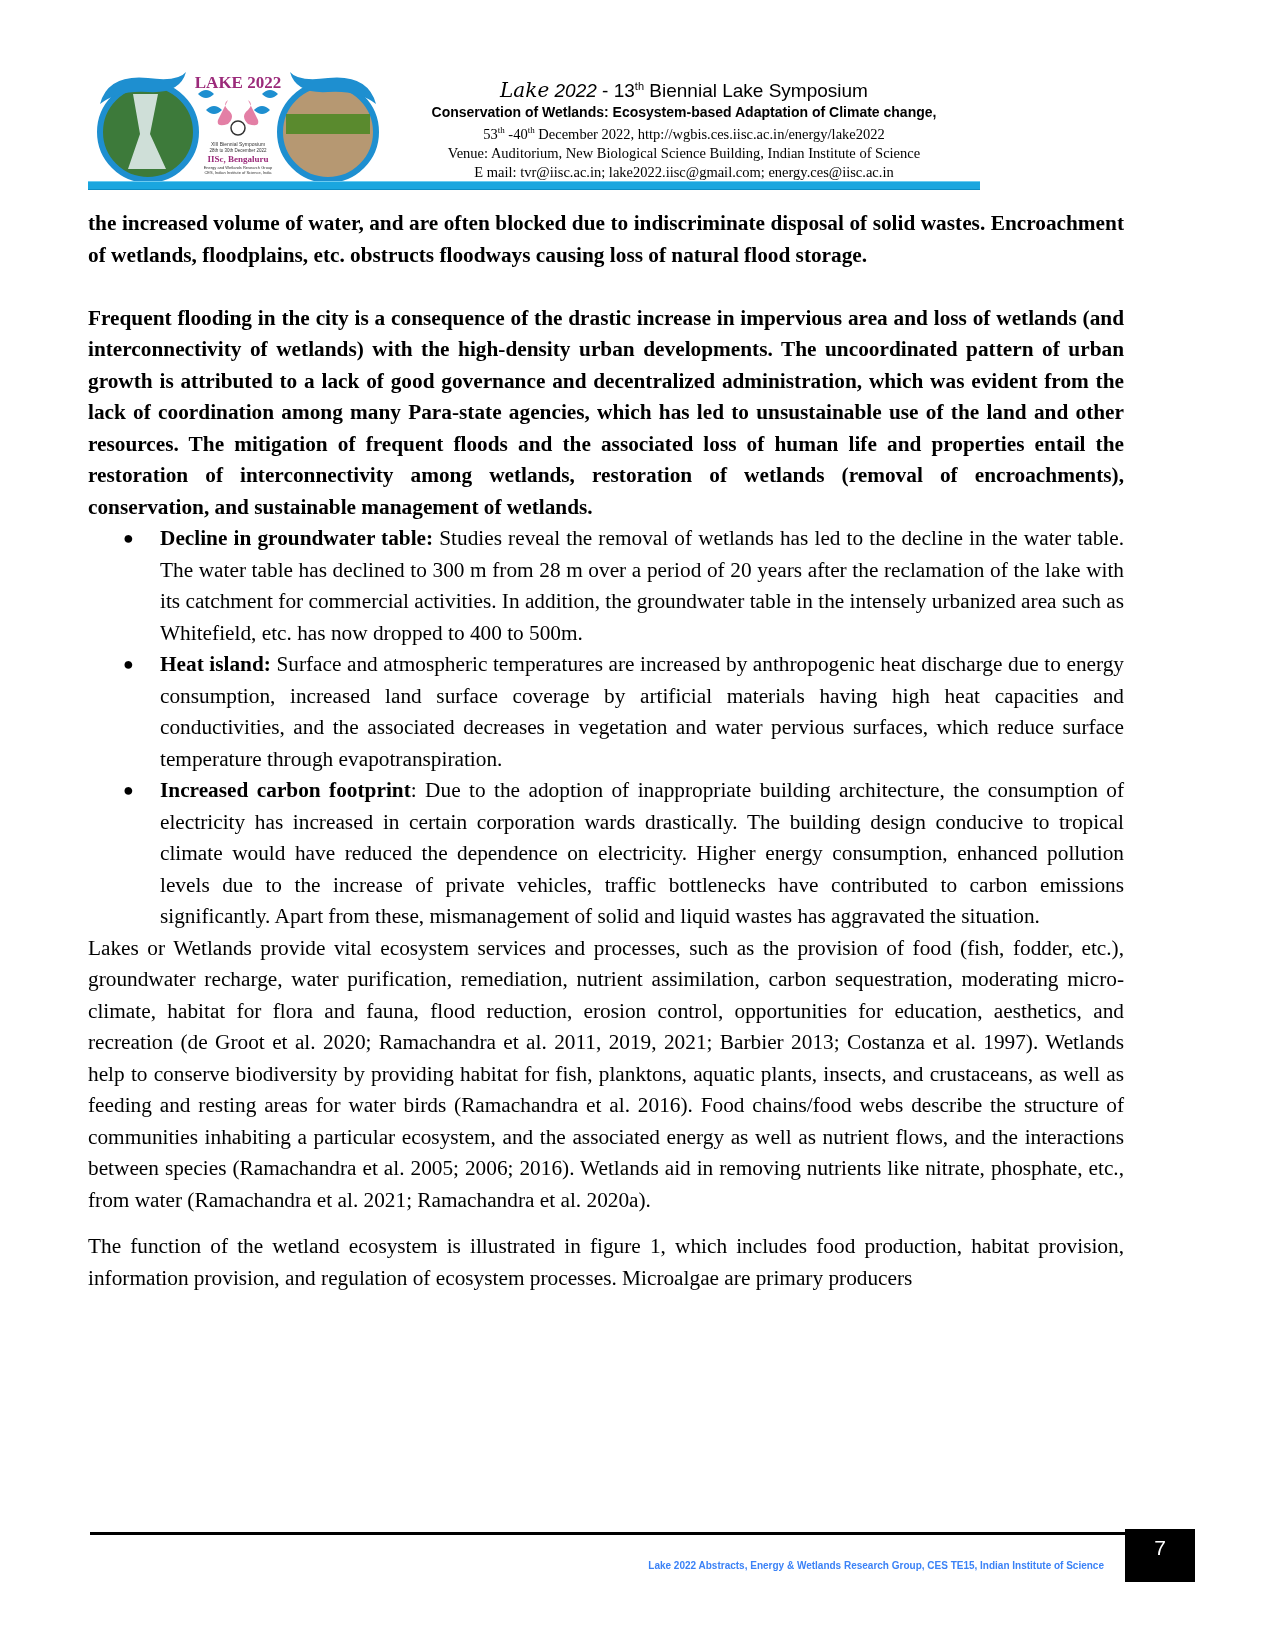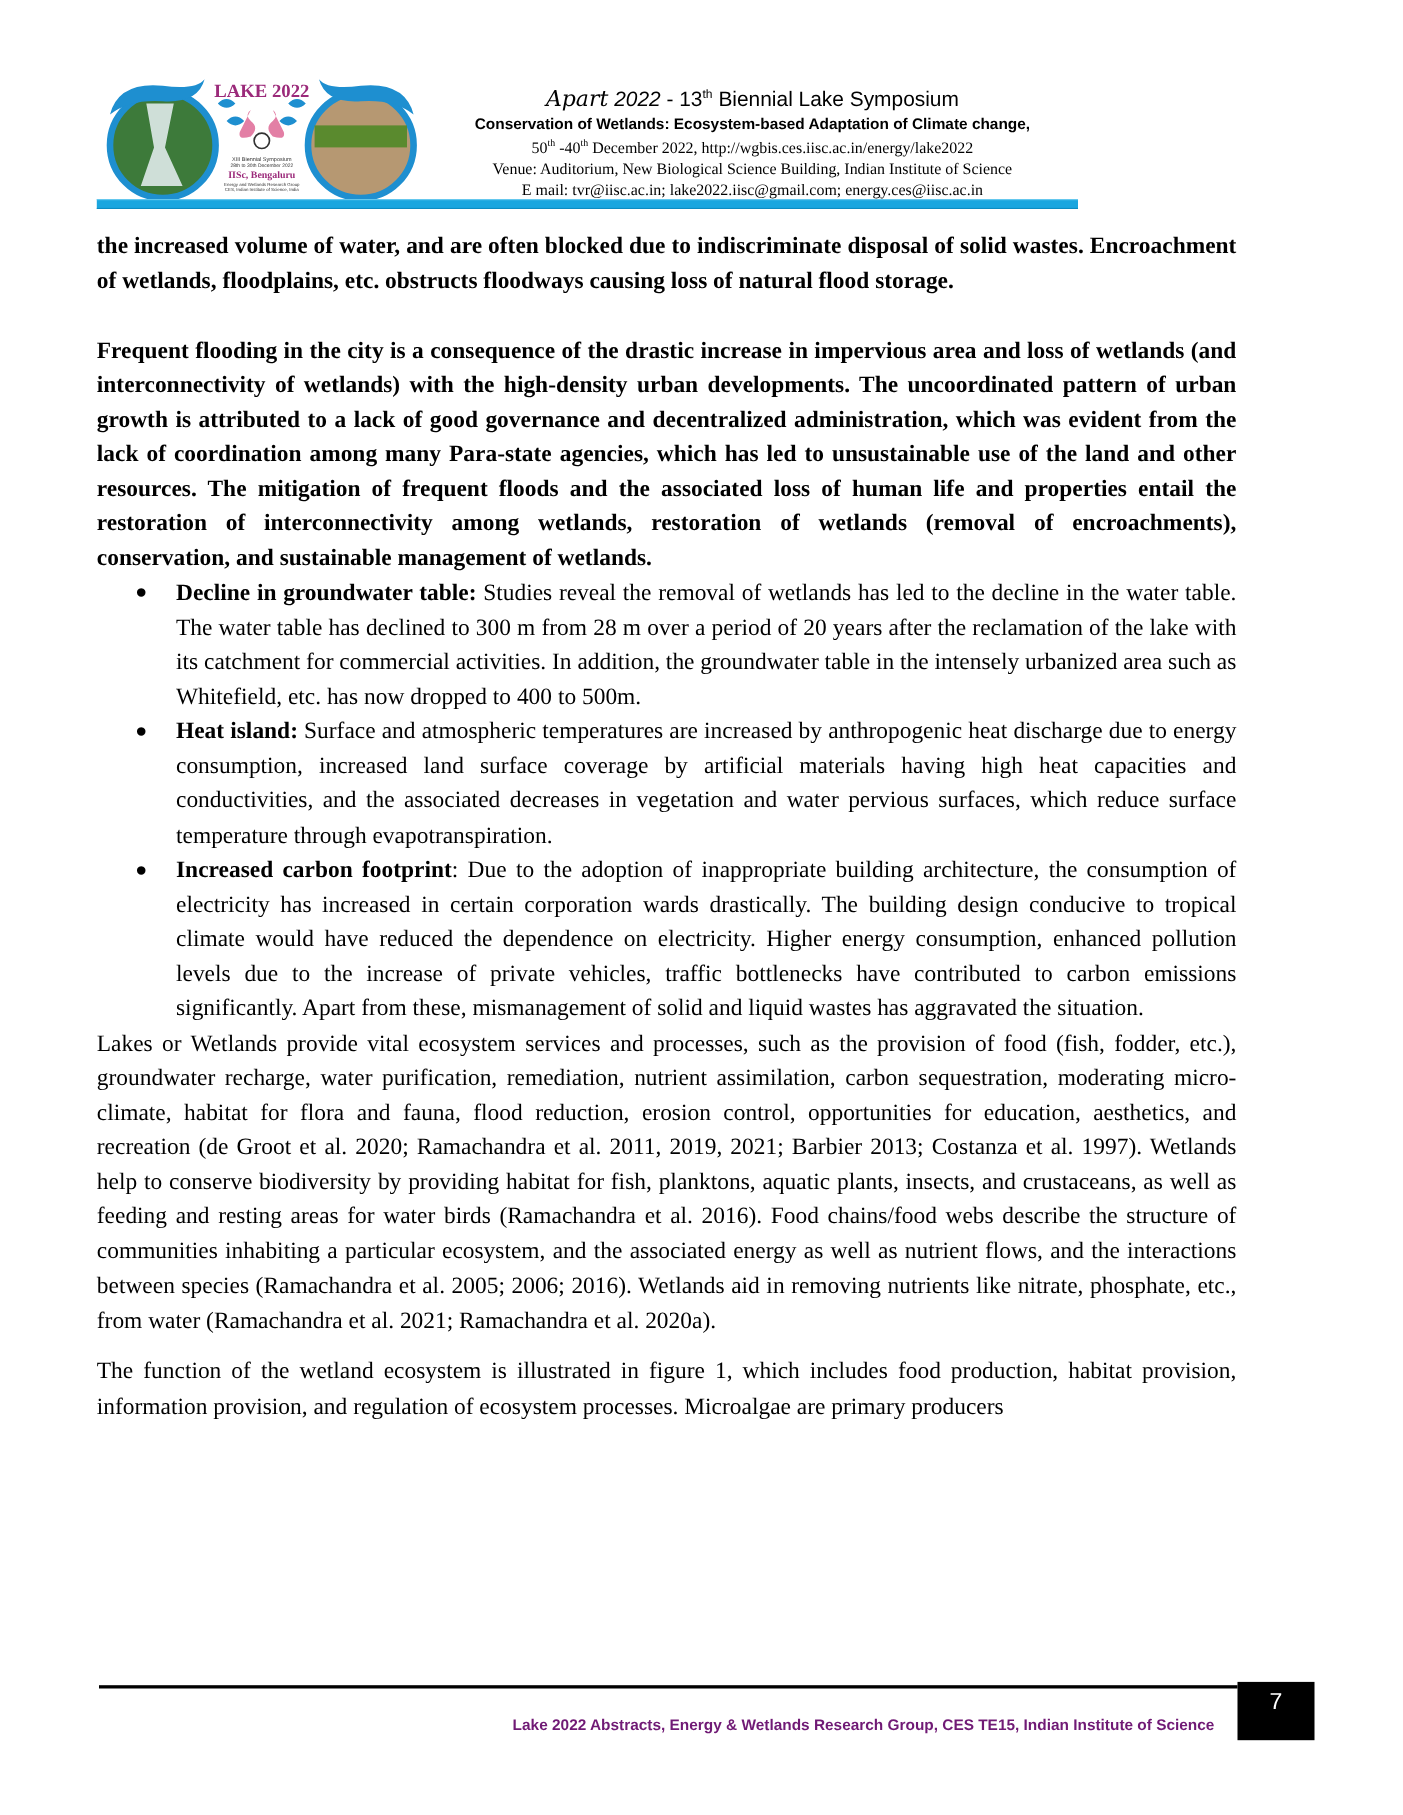--- a/index.html
+++ b/index.html
@@ -23,21 +23,21 @@
   .para { margin: 0; }
   .gap { height: 31.5px; }
   .gap-sm { height: 15px; }
   ul.bullets { list-style: none; margin: 0; padding: 0; }
   ul.bullets li { position: relative; margin-left: 72px; }
   ul.bullets li .bullet { position: absolute; left: -37px; top: 0; font-size: 18px; }
   .bold { font-weight: bold; }
 
   
   .footer-rule { position: absolute; left: 90px; top: 1532px; width: 1035px; height: 3px; background: #000; }
-  .footer-text { position: absolute; left: 90px; top: 1560px; width: 1014px; text-align: right; font-family: "Liberation Sans", sans-serif; font-weight: bold; font-size: 14px; color: #701a75; }
+  .footer-text { position: absolute; left: 90px; top: 1560px; width: 1014px; text-align: right; font-family: "Liberation Sans", sans-serif; font-weight: bold; font-size: 10px; color: #3b82f6; }
   .page-box { position: absolute; left: 1125px; top: 1529px; width: 70px; height: 53px; background: #000; color: #fff; font-family: "Liberation Sans", sans-serif; font-size: 21px; text-align: center; line-height: 38px; }
 </style>
 </head>
 <body>
 
 <div class="header">
   <svg class="logo" viewBox="0 0 300 120">
 
     <circle cx="60" cy="68" r="48" fill="#3d7a3a" stroke="#1e8fd0" stroke-width="6"></circle>
     <path d="M45 30 L70 30 L62 70 L78 105 L40 105 L52 70 Z" fill="#e9f1f5" opacity="0.85"></path>
@@ -53,26 +53,26 @@
     <circle cx="150" cy="64" r="7" fill="none" stroke="#333" stroke-width="1.5"></circle>
     <text x="150" y="82" text-anchor="middle" font-family="Liberation Sans, sans-serif" font-size="5" fill="#333">XIII Biennial Symposium</text>
     <text x="150" y="88" text-anchor="middle" font-family="Liberation Sans, sans-serif" font-size="4.5" fill="#333">28th to 30th December 2022</text>
     <text x="150" y="98" text-anchor="middle" font-family="Liberation Serif, serif" font-weight="bold" font-size="9" fill="#9b2a7a">IISc, Bengaluru</text>
     <text x="150" y="105" text-anchor="middle" font-family="Liberation Sans, sans-serif" font-size="4" fill="#333">Energy and Wetlands Research Group</text>
     <text x="150" y="110" text-anchor="middle" font-family="Liberation Sans, sans-serif" font-size="4" fill="#333">CES, Indian Institute of Science, India</text>
   </svg>
 
   <div class="header-text">
     <div class="h-title">
-      <span class="lake">Apart</span>
+      <span class="lake">Lake</span>
       <span class="year">2022</span><span> - </span><span>13</span><sup style="font-size:11px">th</sup><span> Biennial Lake Symposium</span>
     </div>
     <div class="h-sub">Conservation of Wetlands: Ecosystem-based Adaptation of Climate change,</div>
     <div class="h-line">
-      <span>50</span><sup>th</sup><span> -40</span><sup>th</sup><span> December 2022, http://wgbis.ces.iisc.ac.in/energy/lake2022</span>
+      <span>53</span><sup>th</sup><span> -40</span><sup>th</sup><span> December 2022, http://wgbis.ces.iisc.ac.in/energy/lake2022</span>
     </div>
     <div class="h-line">Venue: Auditorium, New Biological Science Building, Indian Institute of Science</div>
     <div class="h-line">E mail: tvr@iisc.ac.in; lake2022.iisc@gmail.com; energy.ces@iisc.ac.in</div>
   </div>
 </div>
 <div class="header-rule"></div>
 
 <div class="content">
   <p class="para indent">the increased volume of water, and are often blocked due to indiscriminate disposal of solid wastes. Encroachment of wetlands, floodplains, etc. obstructs floodways causing loss of natural flood storage.</p>
   <div class="gap"></div>

